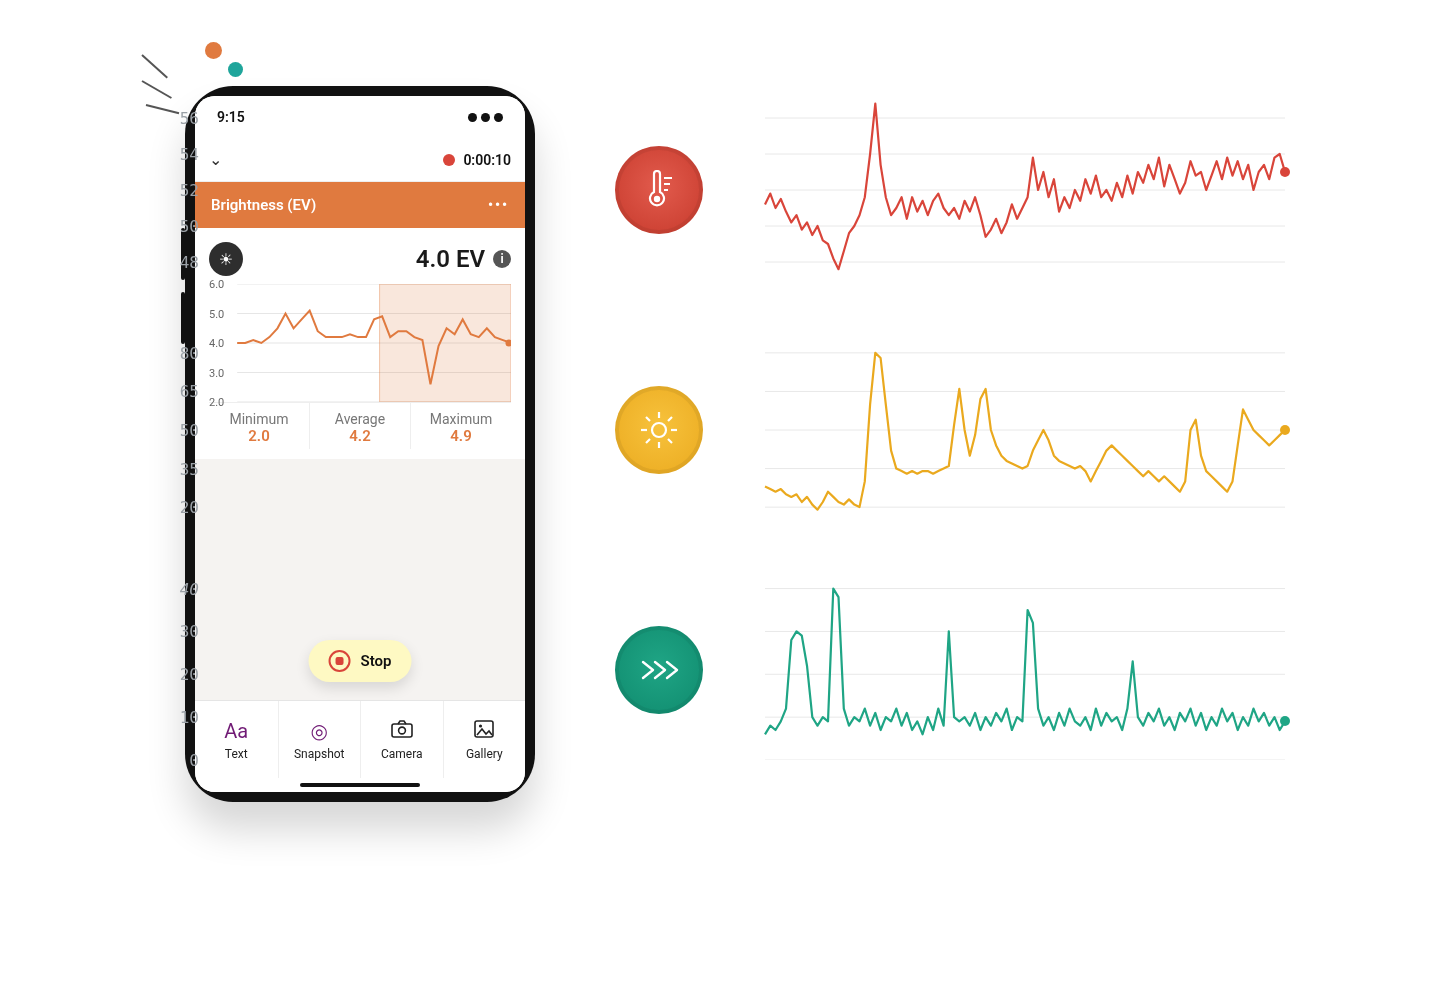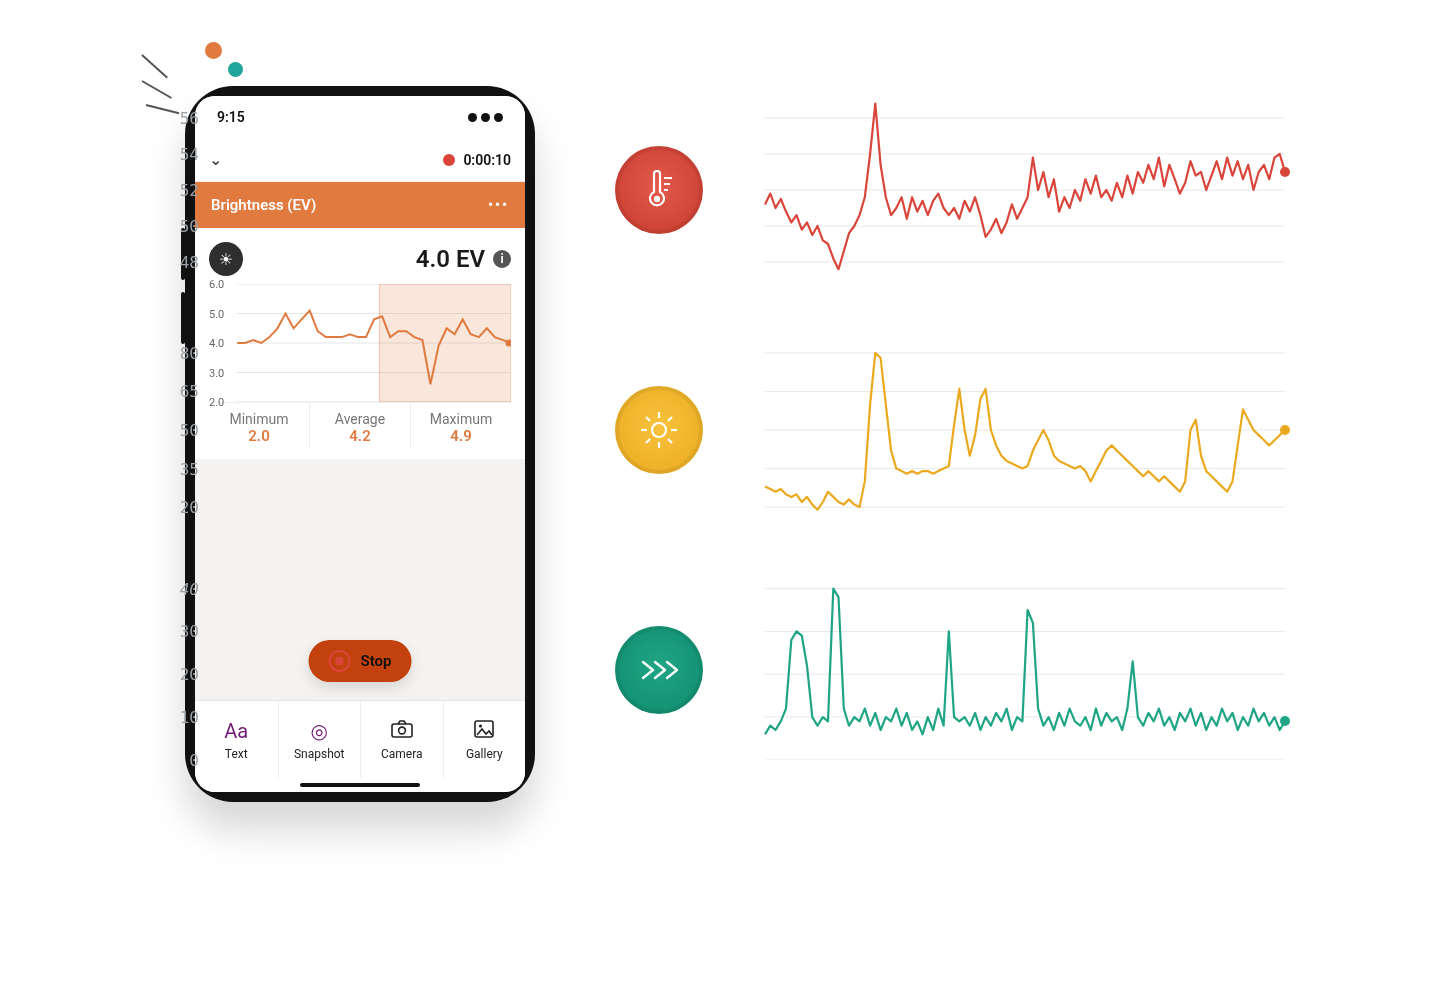--- a/index.html
+++ b/index.html
@@ -92,21 +92,21 @@
 
   .stats-row { display: flex; border-top: 1px solid #eee; }
   .stat { flex: 1; text-align: center; padding: 8px 0 4px; border-left: 1px solid #eee; }
   .stat:first-child { border-left: none; }
   .stat .lbl { font-size: 14px; color: #777; }
   .stat .val { font-size: 15px; font-weight: 600; color: #e07a3f; }
 
   .spacer { flex: 1; position: relative; }
   .stop-btn {
     position: absolute; left: 50%; bottom: 18px; transform: translateX(-50%);
-    background: #c2410c; border-radius: 24px; padding: 10px 20px;
+    background: #fef9c3; border-radius: 24px; padding: 10px 20px;
     display: flex; align-items: center; gap: 10px;
     font-size: 15px; font-weight: 600; color: #111;
     box-shadow: 0 6px 14px rgba(0,0,0,.12);
   }
   .stop-ic {
     width: 22px; height: 22px; border: 2px solid #d9453a; border-radius: 50%;
     display: flex; align-items: center; justify-content: center;
   }
   .stop-ic::after { content: ""; width: 8px; height: 8px; background: #d9453a; border-radius: 2px; }
 

